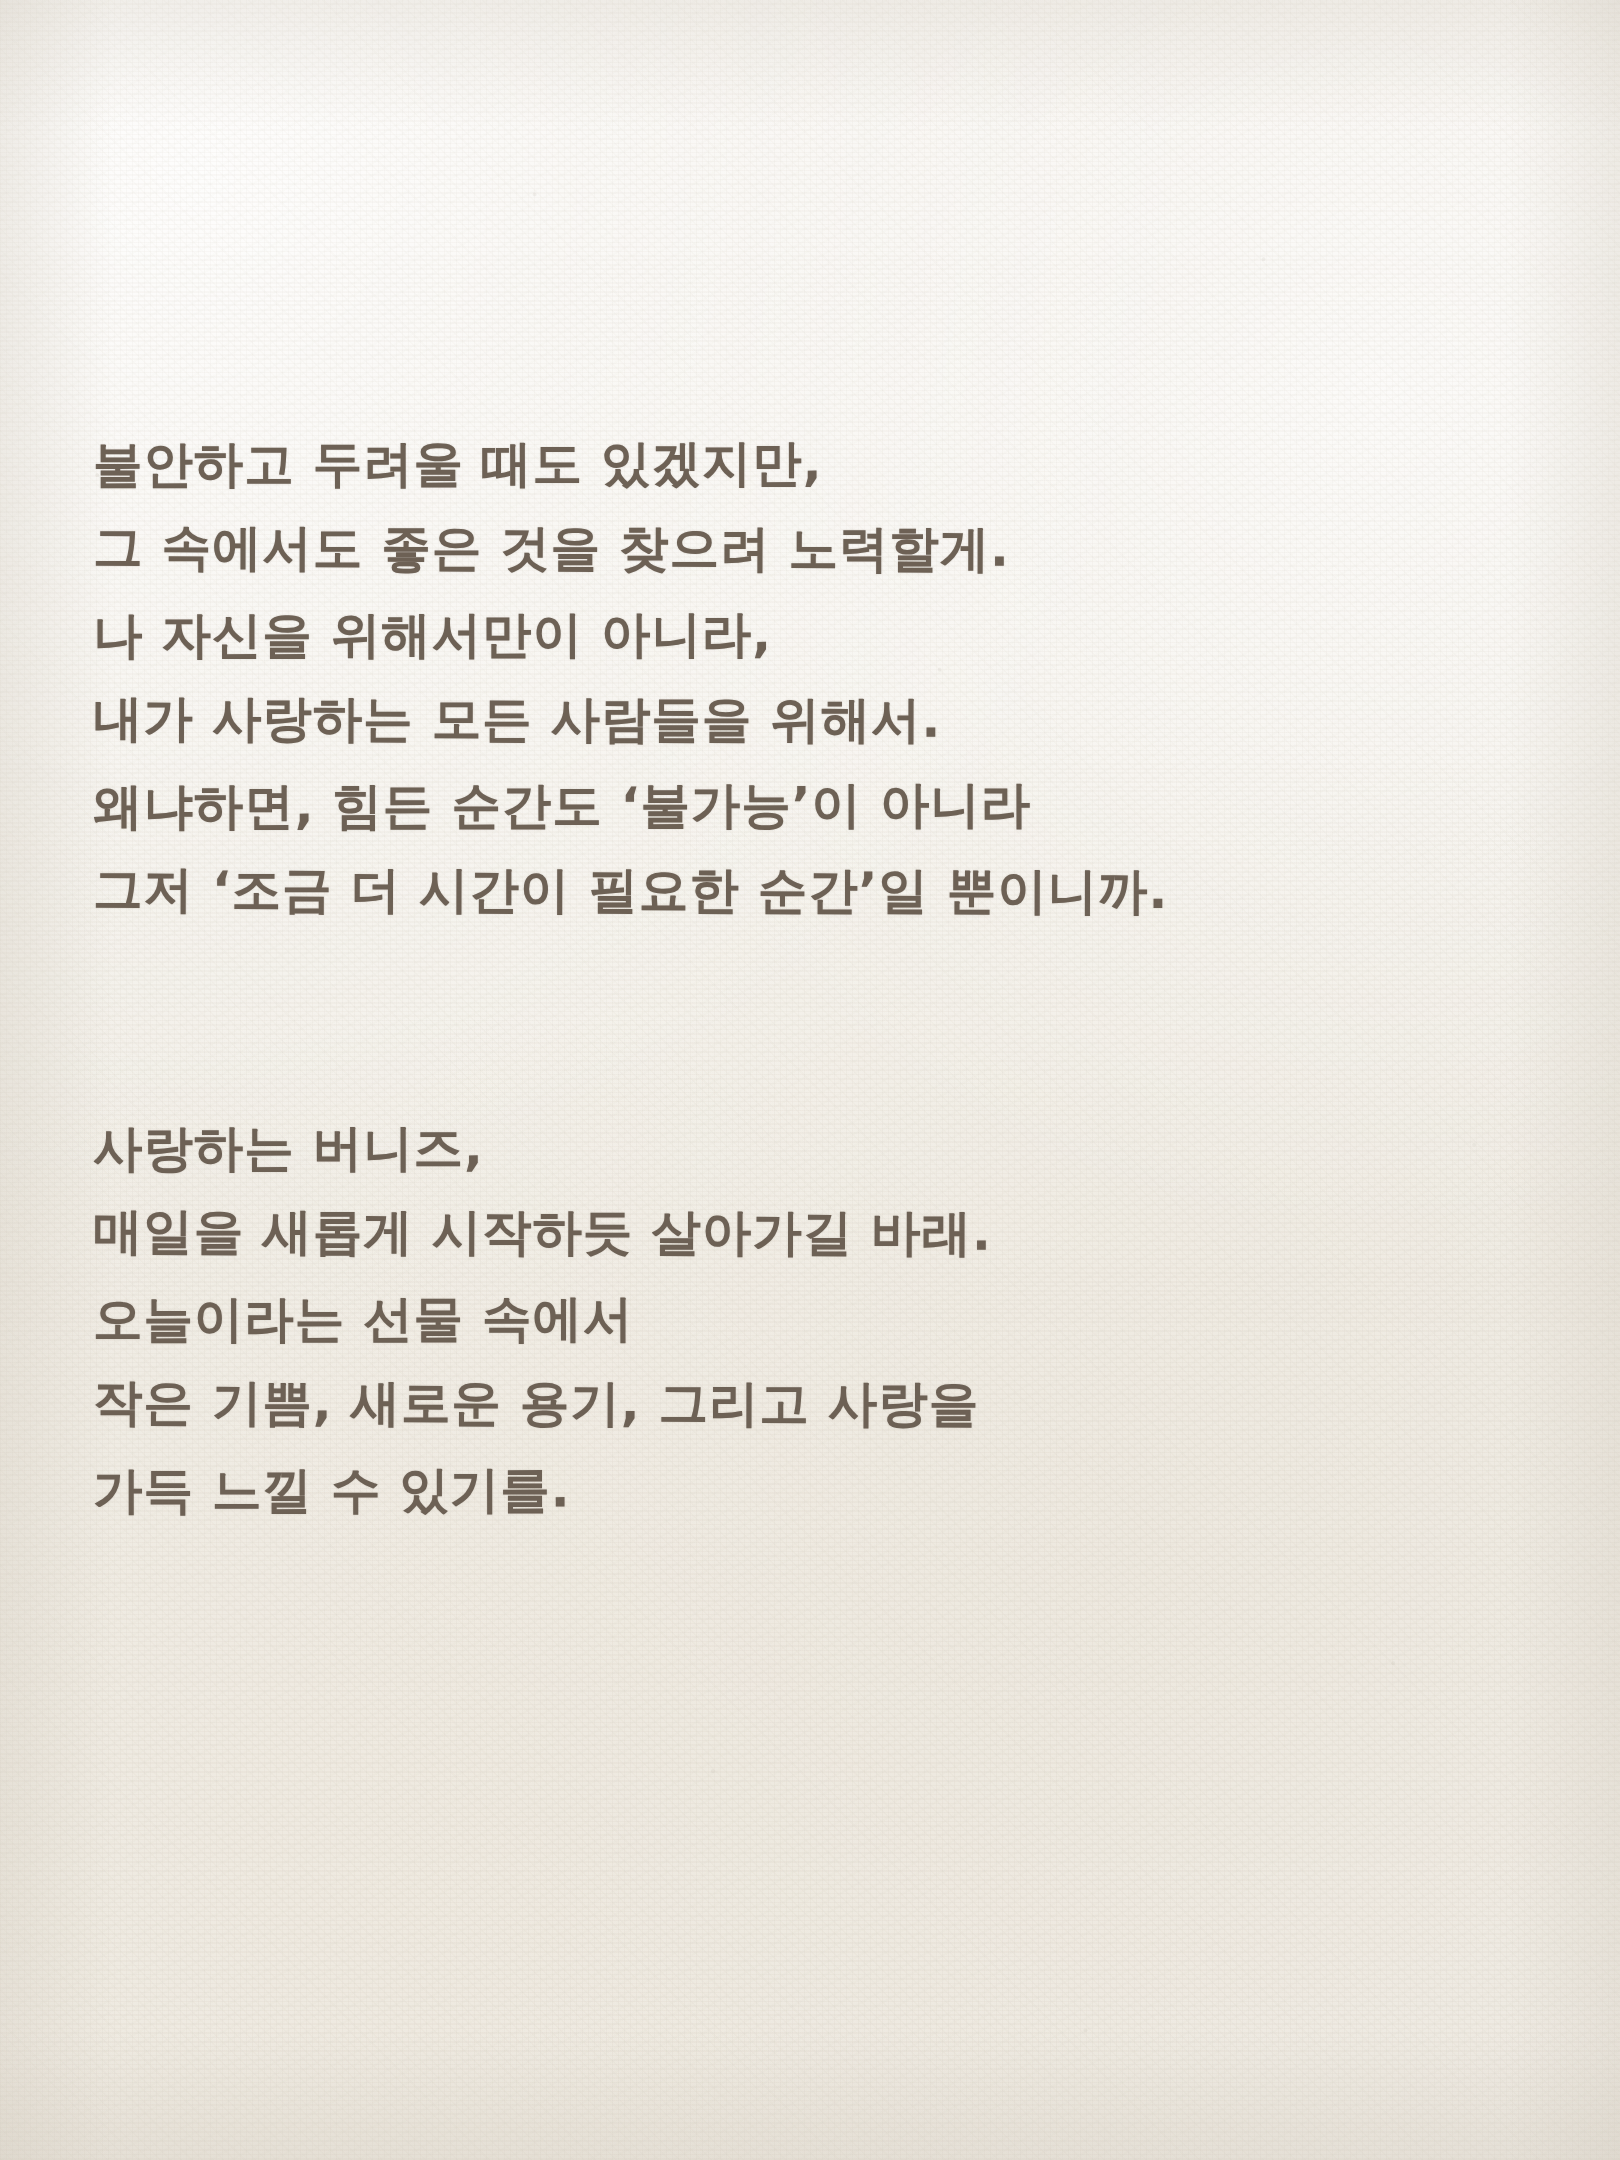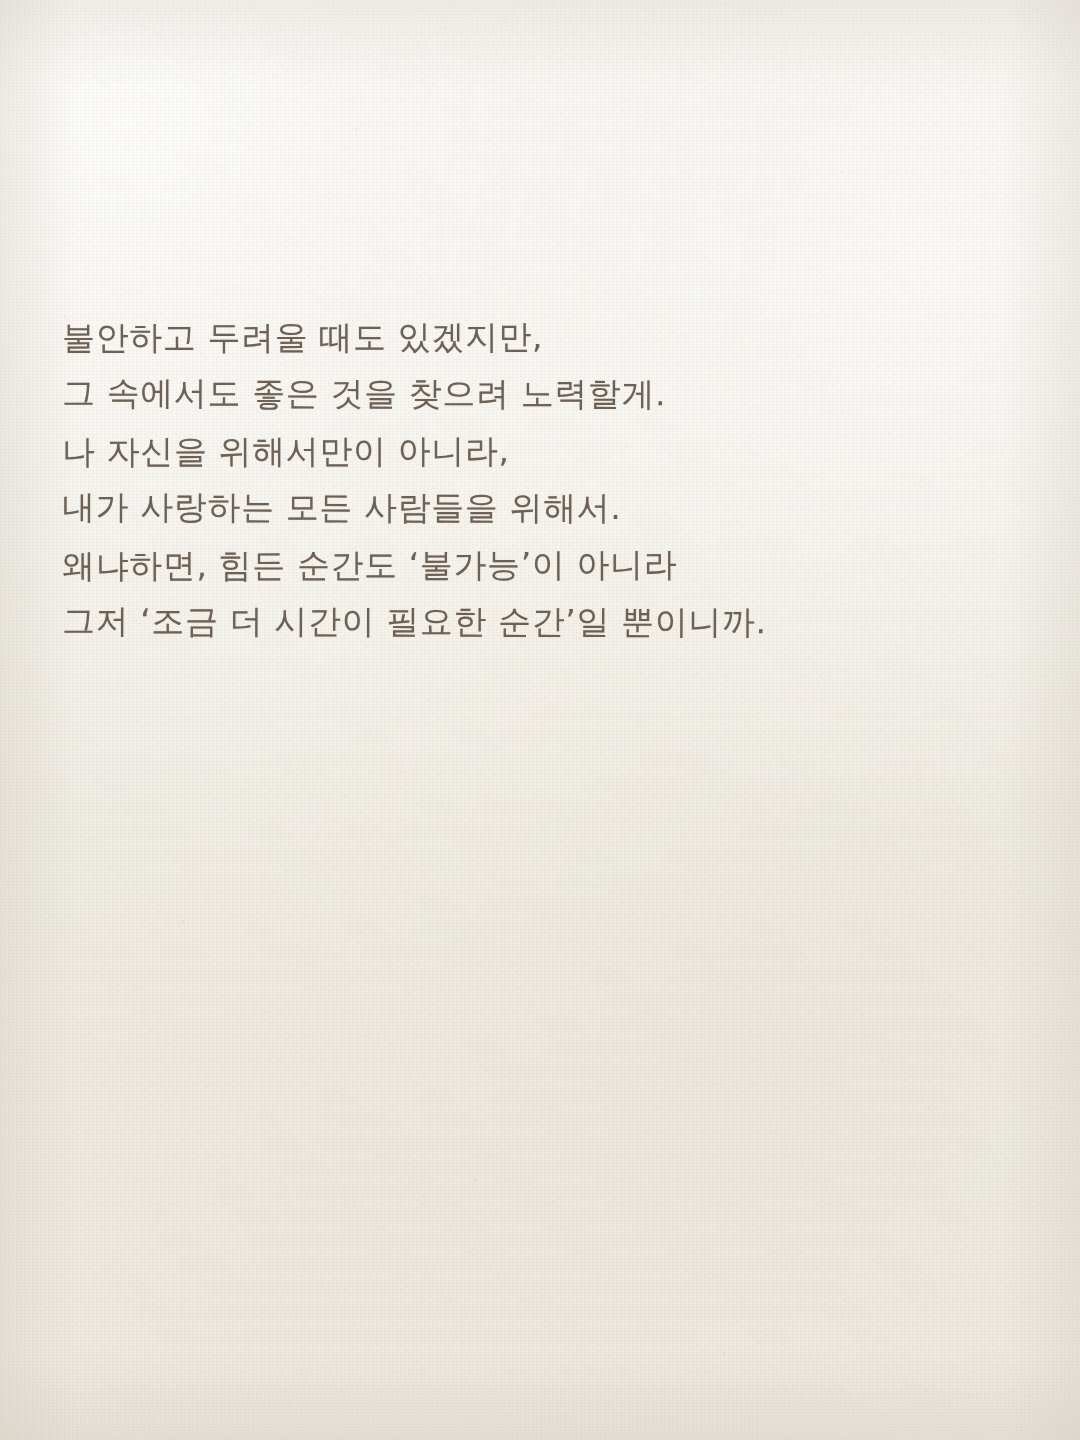--- a/index.html
+++ b/index.html
@@ -68,23 +68,24 @@
     pointer-events: none;
     background:
       linear-gradient(90deg, rgba(208,201,188,0.30) 0%, rgba(208,201,188,0) 7%, rgba(208,201,188,0) 93%, rgba(205,198,185,0.26) 100%),
       linear-gradient(180deg, rgba(208,201,188,0.26) 0%, rgba(208,201,188,0) 6%, rgba(208,201,188,0) 94%, rgba(205,198,185,0.30) 100%);
   }
 
   
   .note {
     position: absolute;
     left: 62px;
-    top: 308px;
+    top: 280px;
     width: 960px;
     z-index: 3;
+    font-weight: bold;
   }
   .line {
     color: #6d6155;
     font-family: "DejaVu Sans", sans-serif;
     font-size: 33px;
     line-height: 57px;
     letter-spacing: 0.6px;
     white-space: pre;
     text-shadow: 0 0 1px rgba(109,97,85,0.28);
   }
@@ -112,15 +113,22 @@
       <div class="line">내가 사랑하는 모든 사람들을 위해서.</div>
       <div class="line">왜냐하면, 힘든 순간도 ‘불가능’이 아니라</div>
       <div class="line">그저 ‘조금 더 시간이 필요한 순간’일 뿐이니까.</div>
     </div>
 
     <div class="stanza-gap"></div>
 
 
     <div class="stanza-gap"></div>
 
+    <div class="stanza">
+      <div class="line">사랑하는 버니즈,</div>
+      <div class="line">매일을 새롭게 시작하듯 살아가길 바래.</div>
+      <div class="line">오늘이라는 선물 속에서</div>
+      <div class="line">작은 기쁨, 새로운 용기, 그리고 사랑을</div>
+      <div class="line">가득 느낄 수 있기를.</div>
+    </div>
 
   </div>
 </div>
 
 </body></html>

